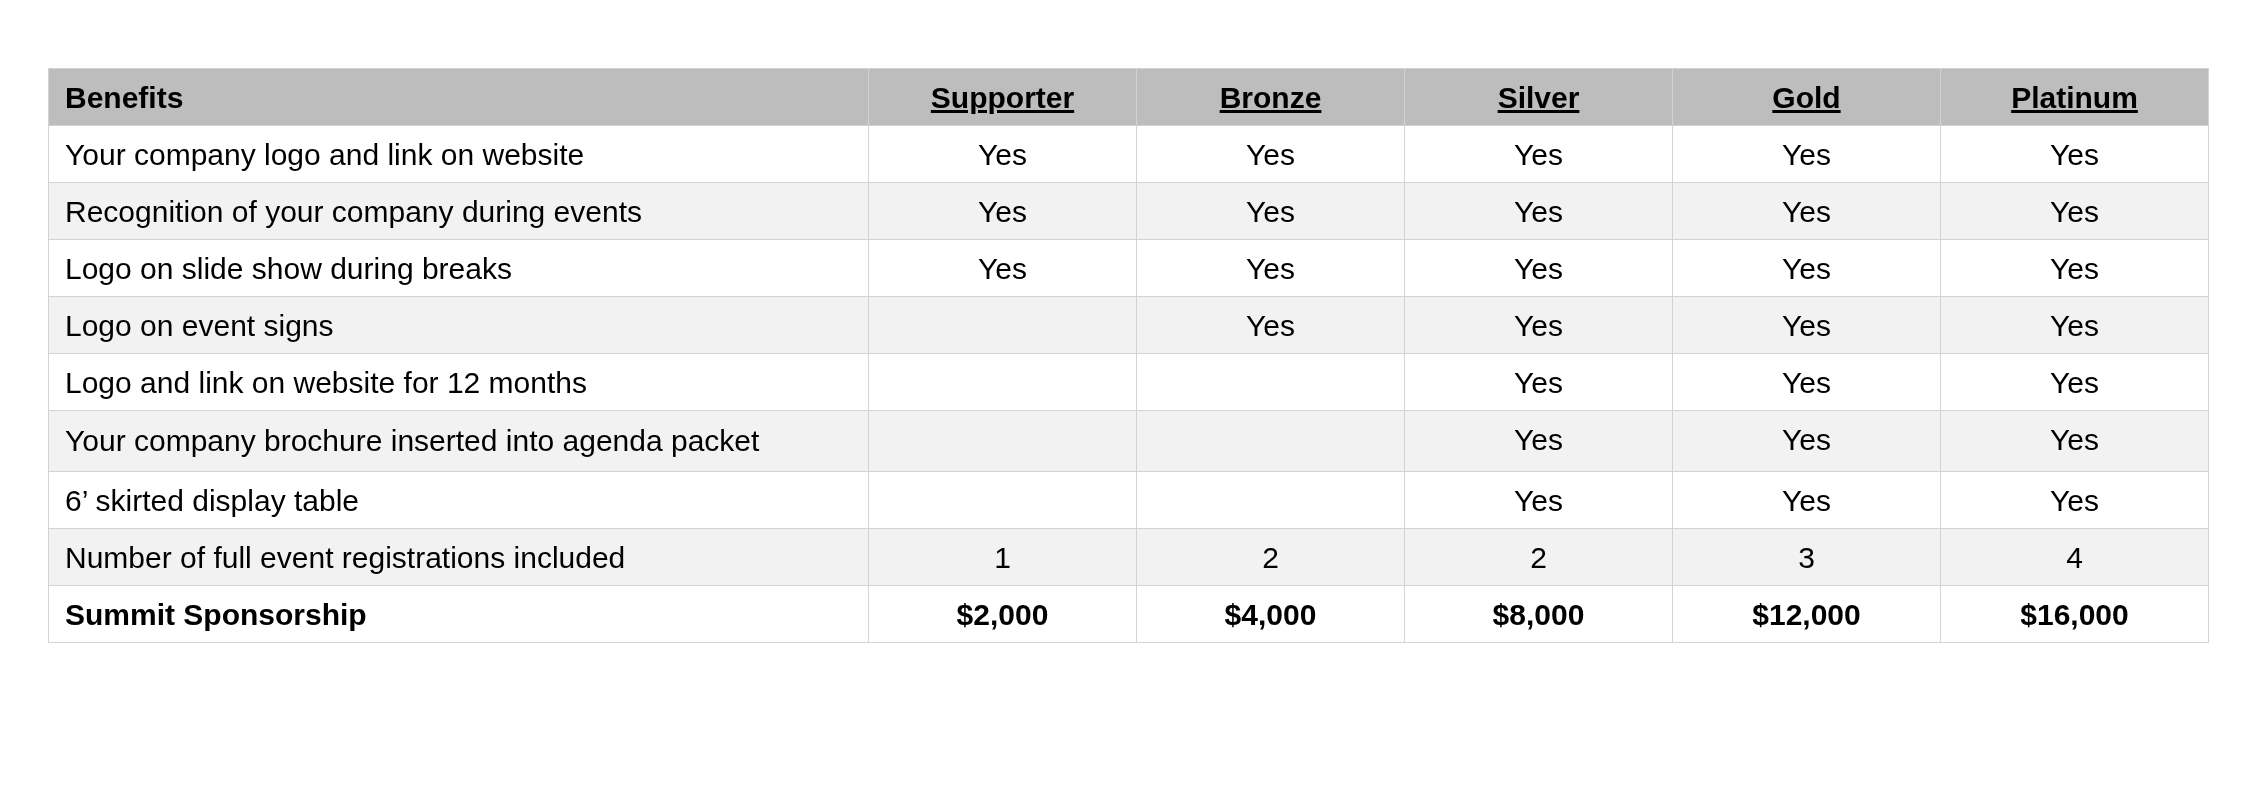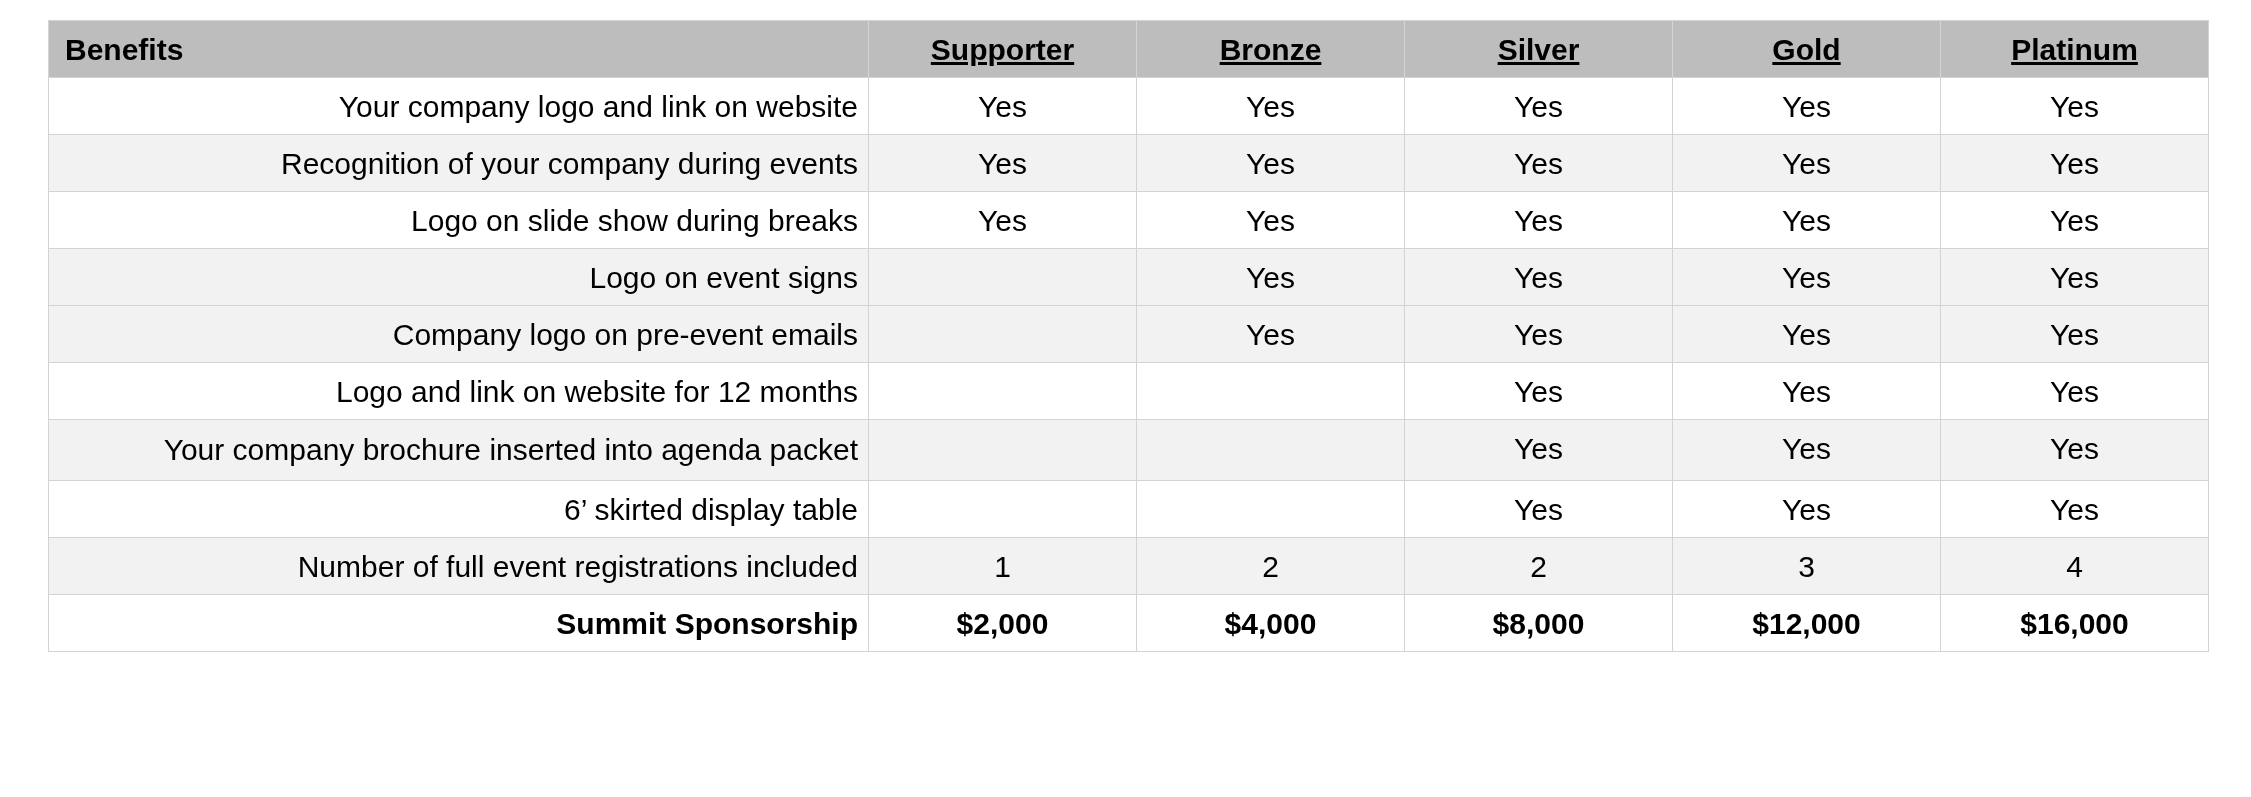--- a/index.html
+++ b/index.html
@@ -12,21 +12,21 @@
     height: 797px;
     font-family: "Liberation Sans", sans-serif;
     color: #000000;
     overflow: hidden;
   }
   .page {
     width: 2251px;
     height: 797px;
     position: relative;
     box-sizing: border-box;
-    padding: 20px 44px 0 44px;
+    padding: 68px 44px 0 44px;
   }
   table.benefits {
     border-collapse: collapse;
     table-layout: fixed;
     width: 2160px;
     margin-left: 4px;
   }
   table.benefits col.c-benefit { width: 820px; }
   table.benefits col.c-tier    { width: 268px; }
 
@@ -53,21 +53,21 @@
   }
 
   tbody tr.alt td {
     background: #f2f2f2;
     margin-left: 35px;
   }
   tbody tr td {
     background: #ffffff;
   }
   tbody td.benefit-cell {
-    text-align: right;
+    text-align: left;
     padding: 8px 10px 8px 16px;
     height: 40px;
   }
   tbody td.val-cell {
     text-align: center;
     padding: 8px 6px;
   }
   tbody tr.tall td.benefit-cell {
     padding-top: 10px;
     padding-bottom: 10px;
@@ -134,28 +134,20 @@
           <td class="val-cell">Yes</td>
         </tr>
         <tr class="alt">
           <td class="benefit-cell">Logo on event signs</td>
           <td class="val-cell"></td>
           <td class="val-cell">Yes</td>
           <td class="val-cell">Yes</td>
           <td class="val-cell">Yes</td>
           <td class="val-cell">Yes</td>
         </tr>
-        <tr class="alt">
-          <td class="benefit-cell">Company logo on pre-event emails</td>
-          <td class="val-cell"></td>
-          <td class="val-cell">Yes</td>
-          <td class="val-cell">Yes</td>
-          <td class="val-cell">Yes</td>
-          <td class="val-cell">Yes</td>
-        </tr>
         <tr>
           <td class="benefit-cell">Logo and link on website for 12 months</td>
           <td class="val-cell"></td>
           <td class="val-cell"></td>
           <td class="val-cell">Yes</td>
           <td class="val-cell">Yes</td>
           <td class="val-cell">Yes</td>
         </tr>
         <tr class="alt tall">
           <td class="benefit-cell">Your company brochure inserted into agenda packet</td>

